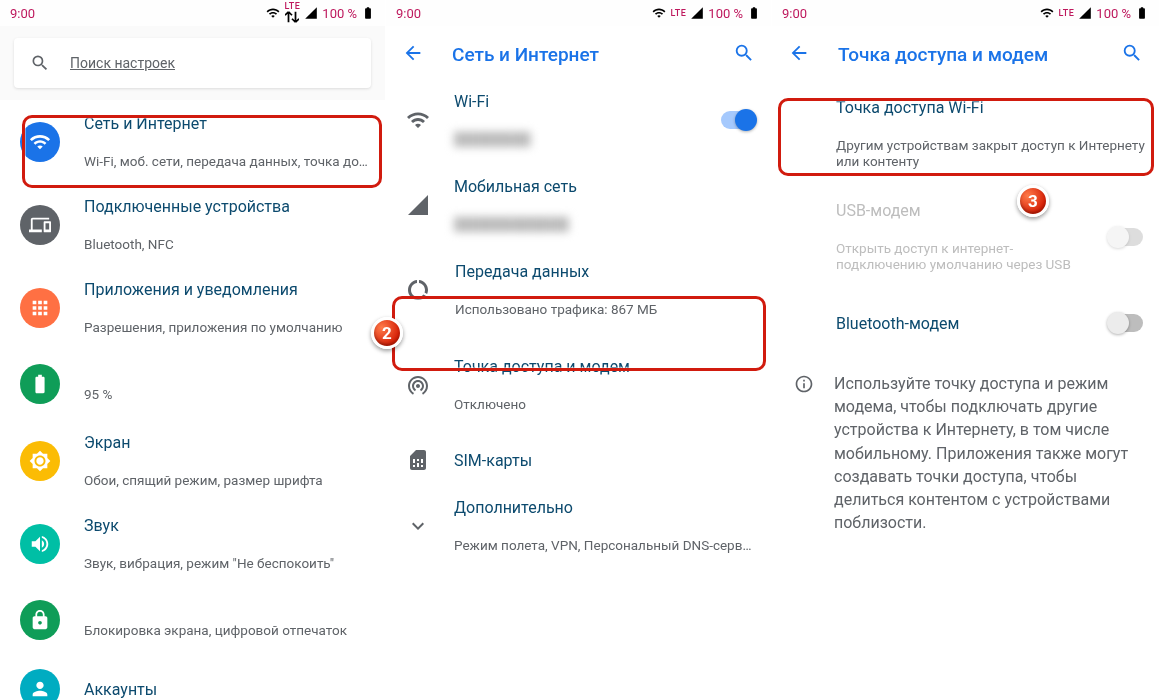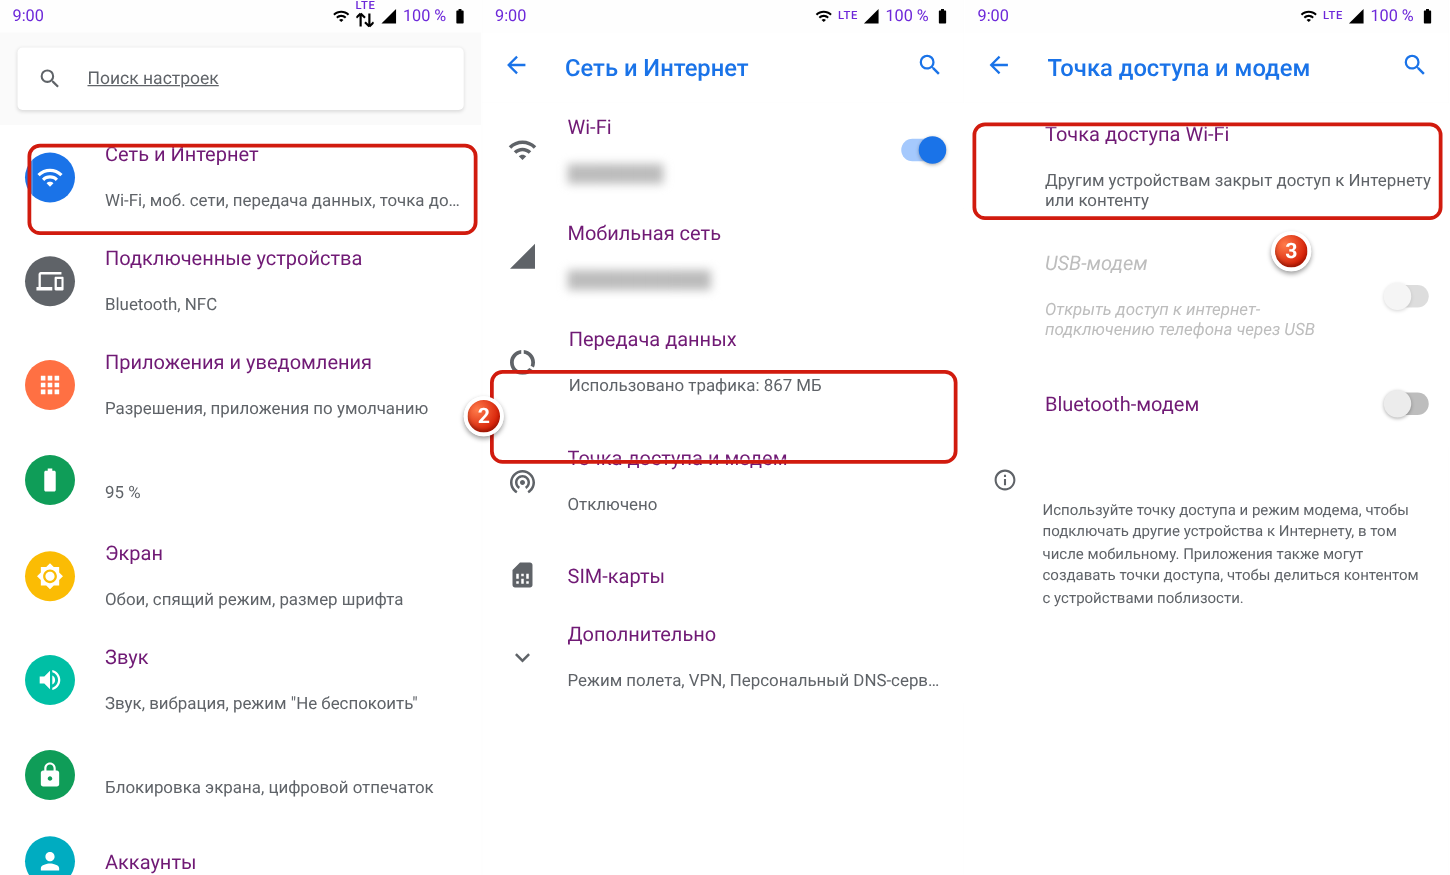--- a/index.html
+++ b/index.html
@@ -23,21 +23,21 @@
     flex-direction: column;
   }
   .status-bar {
     height: 26px;
     background: #fefefe;
     display: flex;
     align-items: center;
     justify-content: space-between;
     padding: 0 10px;
     font-size: 13px;
-    color: #6d28d9;
+    color: #be185d;
   }
   .status-right { display: flex; align-items: center; gap: 4px; }
   .status-right svg { width: 14px; height: 14px; }
   .lte { font-size: 9px; font-weight: 500; letter-spacing: 0.5px; }
   .search-card {
     margin: 12px 14px;
     background: #fff;
     border-radius: 4px;
     box-shadow: 0 1px 3px rgba(0,0,0,0.12);
     height: 50px;
@@ -67,21 +67,21 @@
     gap: 24px;
     min-height: 70px;
     background:#fff;
   }
   .list .row.narrow { min-height: 56px; padding-top:10px;padding-bottom:10px;}
   .list .row .icon { width: 40px; height: 40px; flex-shrink:0; display:flex;align-items:center;justify-content:center;}
   .list .row .gicon { width: 24px; height:24px; flex-shrink:0; display:flex;align-items:center;justify-content:center;}
   .circle { width:40px;height:40px;border-radius:50%;display:flex;align-items:center;justify-content:center;}
   .circle svg { width:22px;height:22px;fill:#fff;}
   .texts { flex:1; min-width:0; }
-  .title-t { font-size:16px; color:#701a75; }
+  .title-t { font-size:16px; color:#0c4a6e; }
   .sub-t { font-size:13.5px; color:#5f6368; margin-top:20px; white-space:nowrap; overflow:hidden; text-overflow:ellipsis;}
   .blur { filter: blur(4px); color:#bbb; }
   .toggle {
     width: 34px; height: 18px; border-radius: 10px; position:relative; flex-shrink:0;
   }
   .toggle.on { background:#a5c9fd;}
   .toggle.on::after { content:""; position:absolute; right:-2px; top:-2px; width:22px;height:22px;border-radius:50%; background:#1a73e8; box-shadow:0 1px 3px rgba(0,0,0,.3);}
   .toggle.off { background:#bdbdbd;}
   .toggle.off::after { content:""; position:absolute; left:-2px; top:-2px; width:22px;height:22px;border-radius:50%; background:#ececec; box-shadow:0 1px 3px rgba(0,0,0,.3);}
   .highlight {
@@ -95,26 +95,26 @@
     position:absolute;
     width: 32px; height:32px; border-radius:50%;
     background: radial-gradient(circle at 30% 30%, #ff7b4a, #d62007 70%);
     border: 3px solid #fff;
     box-shadow: 0 2px 4px rgba(0,0,0,.4), inset 0 -2px 3px rgba(0,0,0,.3);
     color:#fff; font-weight:700; font-size:17px;
     display:flex;align-items:center;justify-content:center;
     pointer-events:none;
   }
   .grey-row { color:#bdbdbd; }
-  .grey-row .title-t, .grey-row .sub-t { color:#bdbdbd;font-style:italic; }
+  .grey-row .title-t, .grey-row .sub-t { color:#bdbdbd; }
   .tip {
     display:flex; gap:20px; padding: 14px 22px; color:#5f6368;
   }
   .tip svg{width:20px;height:20px;fill:#5f6368;flex-shrink:0;margin-top:2px;}
-  .tip .tip-text{font-size:12px;line-height:1.45;margin-top:28px;}
+  .tip .tip-text{font-size:16px;line-height:1.45;}
   .sel { background:#f1f1f1;}
 </style>
 </head>
 <body>
 
 <div class="phone">
   <div class="status-bar">
     <span>9:00</span>
     <span class="status-right">
       <svg viewBox="0 0 24 24">
@@ -376,21 +376,21 @@
   <div class="list">
     <div class="row sel" style="padding:16px 0 16px 64px;">
       <div class="texts">
         <div class="title-t">Точка доступа Wi-Fi</div>
         <div class="sub-t" style="white-space:normal;">Другим устройствам закрыт доступ к Интернету или контенту</div>
       </div>
     </div>
     <div class="row grey-row" style="padding:16px 16px 16px 64px;">
       <div class="texts">
         <div class="title-t">USB-модем</div>
-        <div class="sub-t" style="white-space:normal;">Открыть доступ к интернет-подключению телефона через USB</div>
+        <div class="sub-t" style="white-space:normal;">Открыть доступ к интернет-подключению умолчанию через USB</div>
       </div>
       <div class="toggle off" style="opacity:.5"></div>
     </div>
     <div class="row" style="padding:16px 16px 16px 64px;">
       <div class="texts">
         <div class="title-t">Bluetooth-модем</div>
       </div>
       <div class="toggle off"></div>
     </div>
     <div class="tip">

